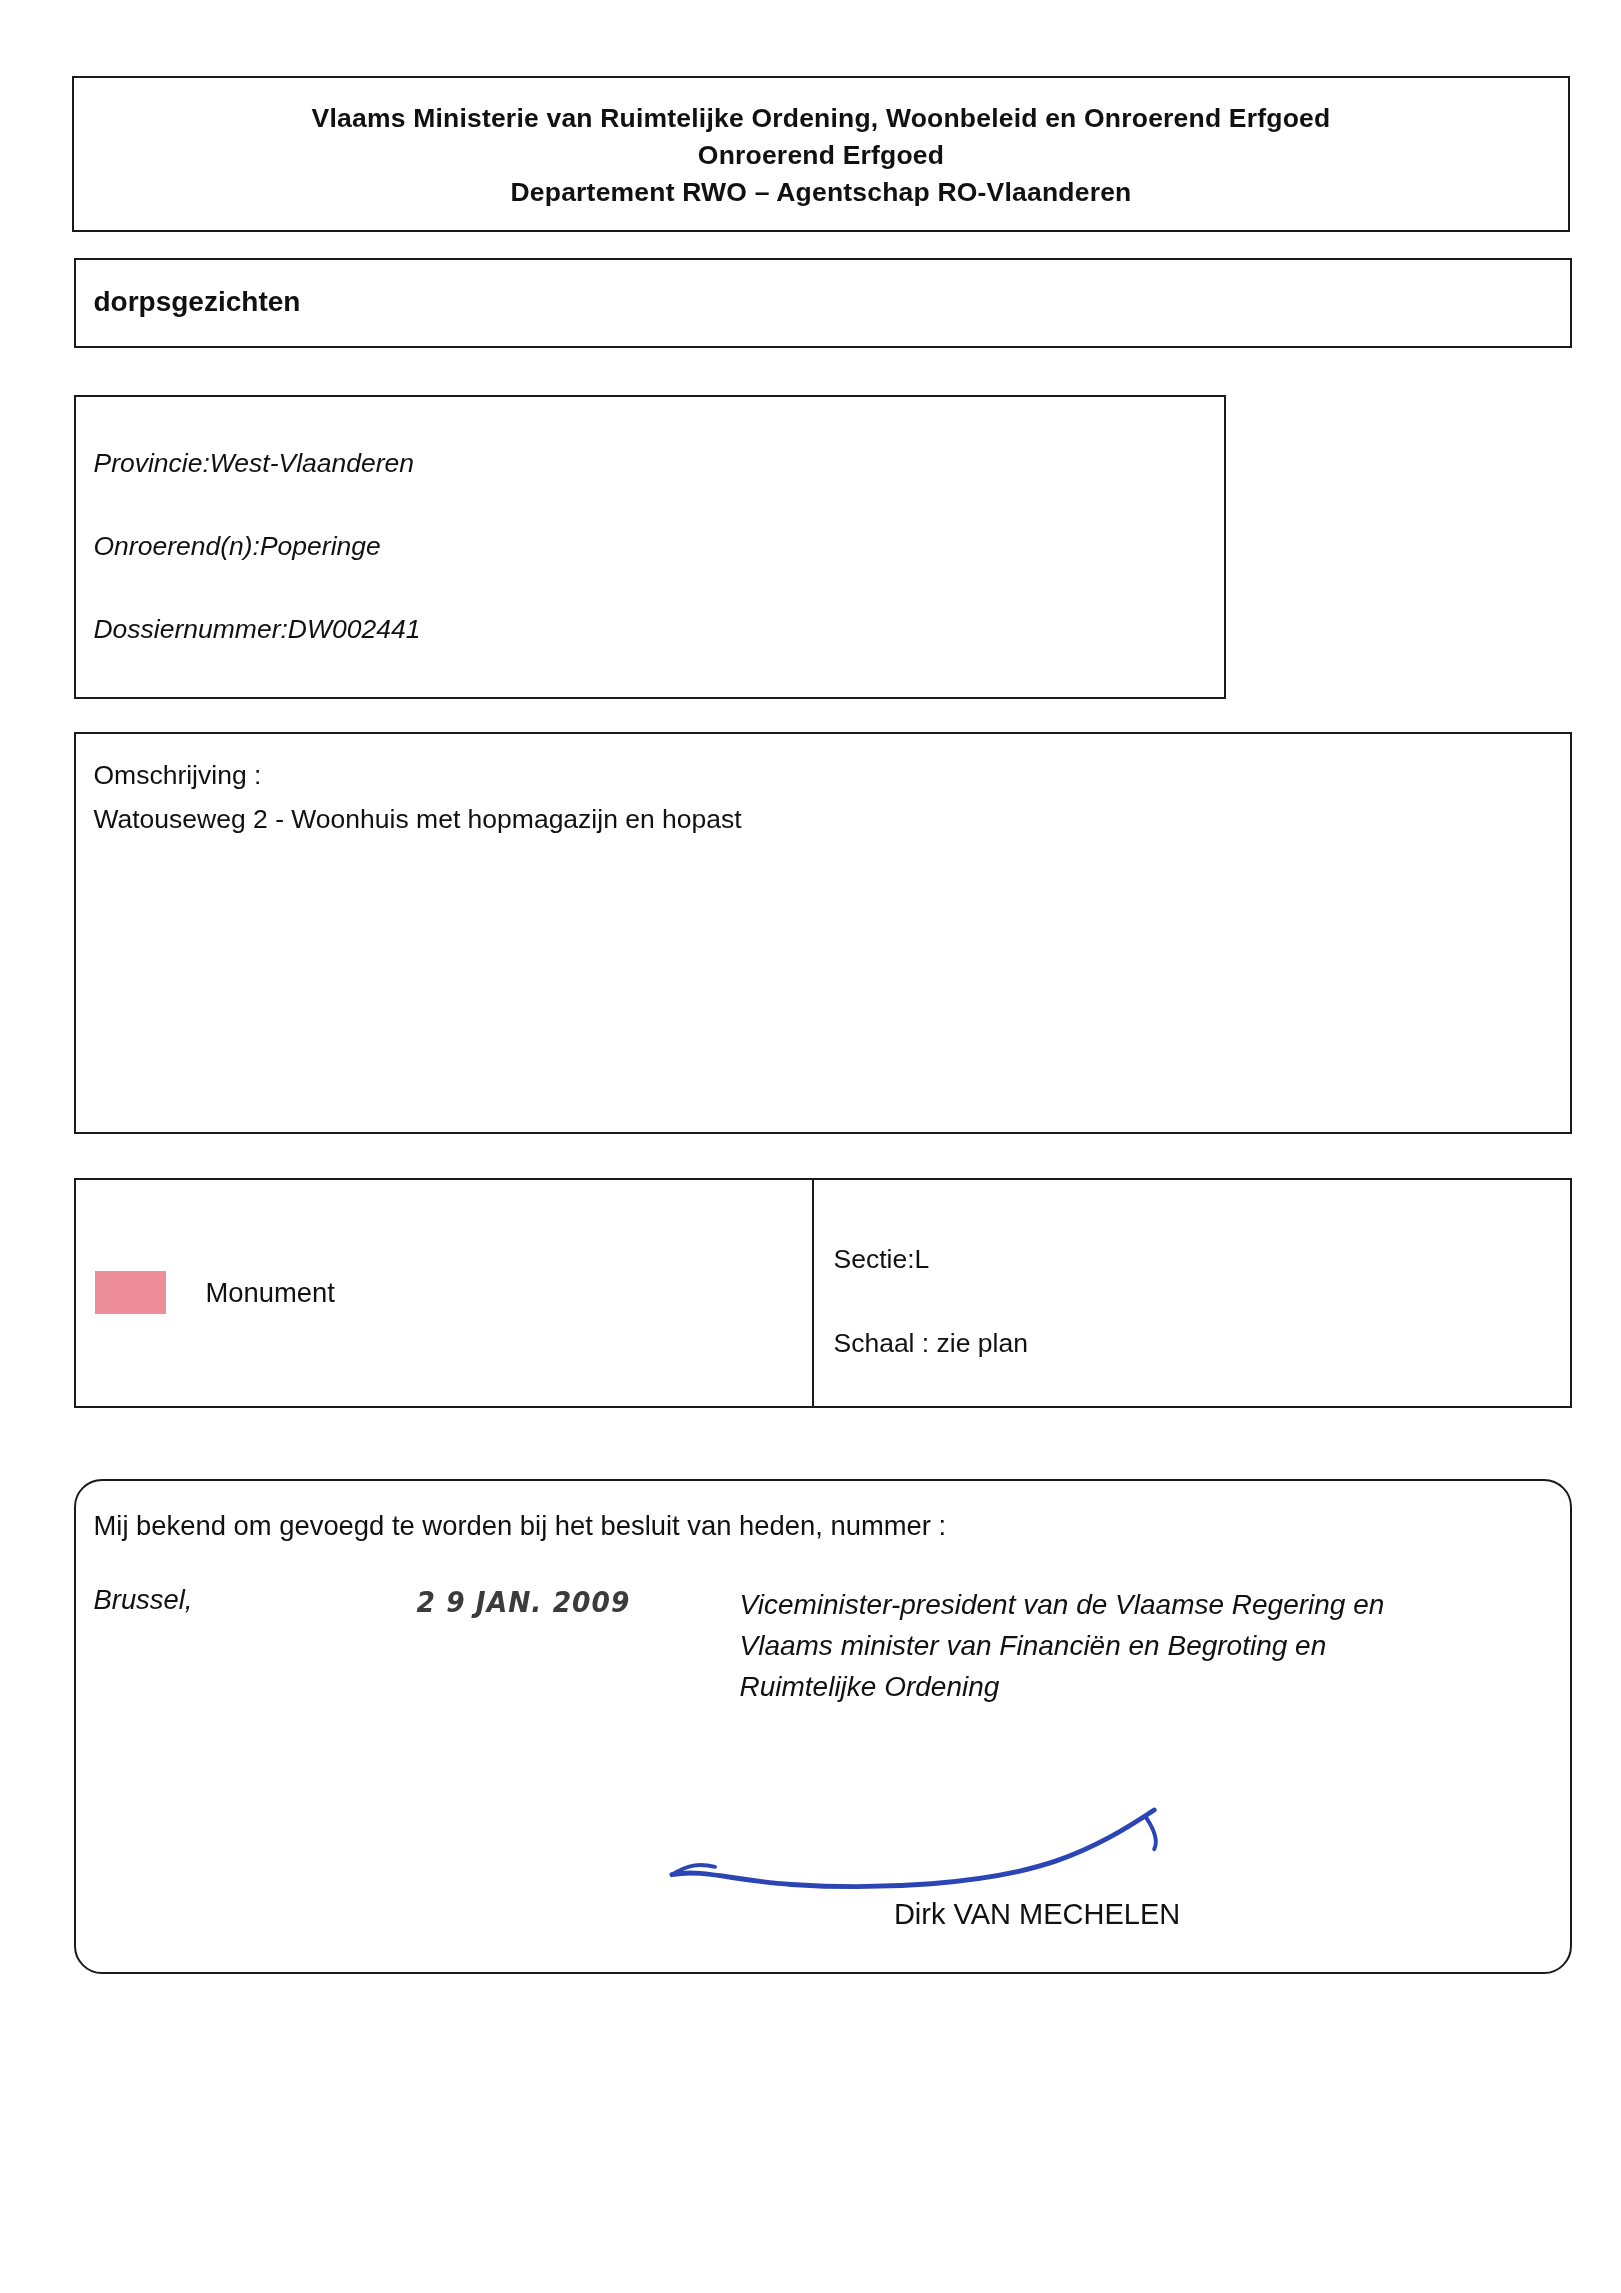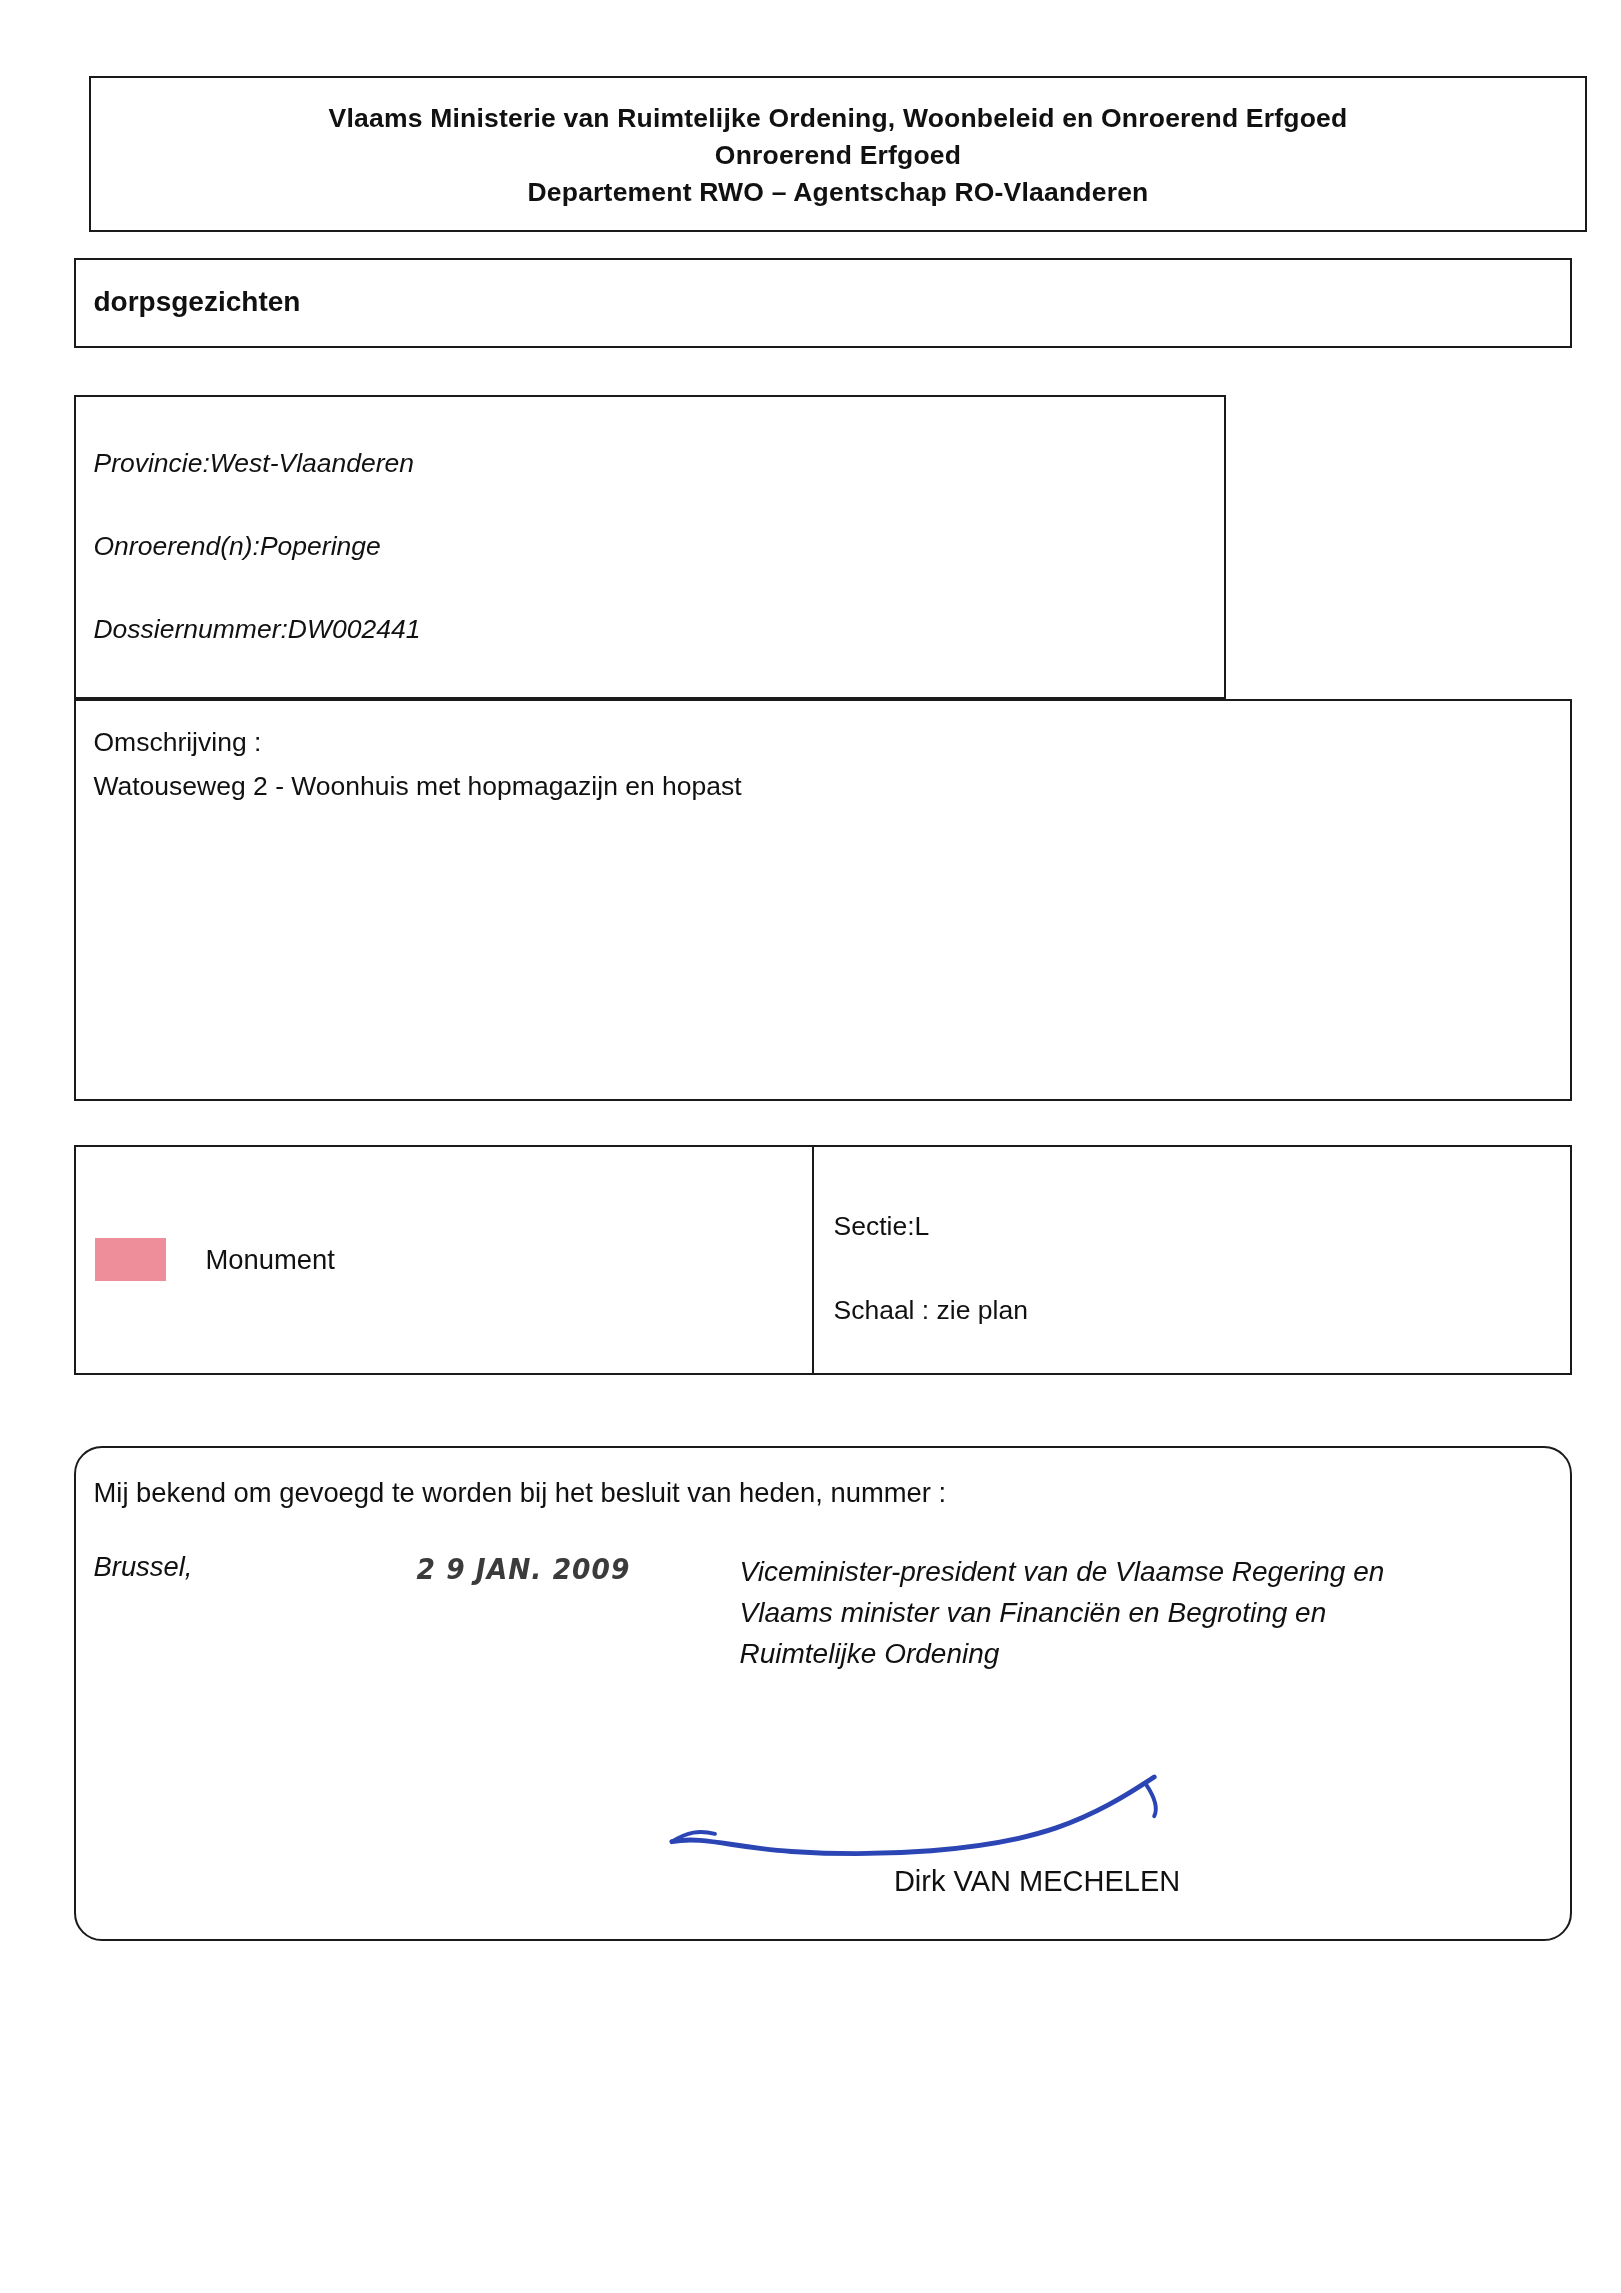--- a/index.html
+++ b/index.html
@@ -30,21 +30,21 @@
   }
 
   .box {
     border: 2px solid #1a1a1a;
     box-sizing: border-box;
     background: #ffffff;
   }
 
   
   .header-box {
-    margin-left: 20px;
+    margin-left: 3px;
     width: 1498px;
     padding: 21.6px 9.8px 19.6px 9.8px;
     text-align: center;
   }
   .header-line {
     font-weight: bold;
     font-size: 26.5px;
     line-height: 37px;
     letter-spacing: 0.2px;
   }
@@ -86,20 +86,21 @@
   }
   .info-line {
     font-size: 26.5px;
     line-height: 83px;
     white-space: nowrap;
   }
   .info-right .info-line { line-height: 83px; }
 
   
   .desc-box {
+    margin-top: 33px;
     margin-left: 4.9px;
     width: 1498px;
     height: 402px;
     padding: 19.6px 0 0 17.6px;
   }
   .desc-line {
     font-size: 26.5px;
     line-height: 44px;
   }
 

